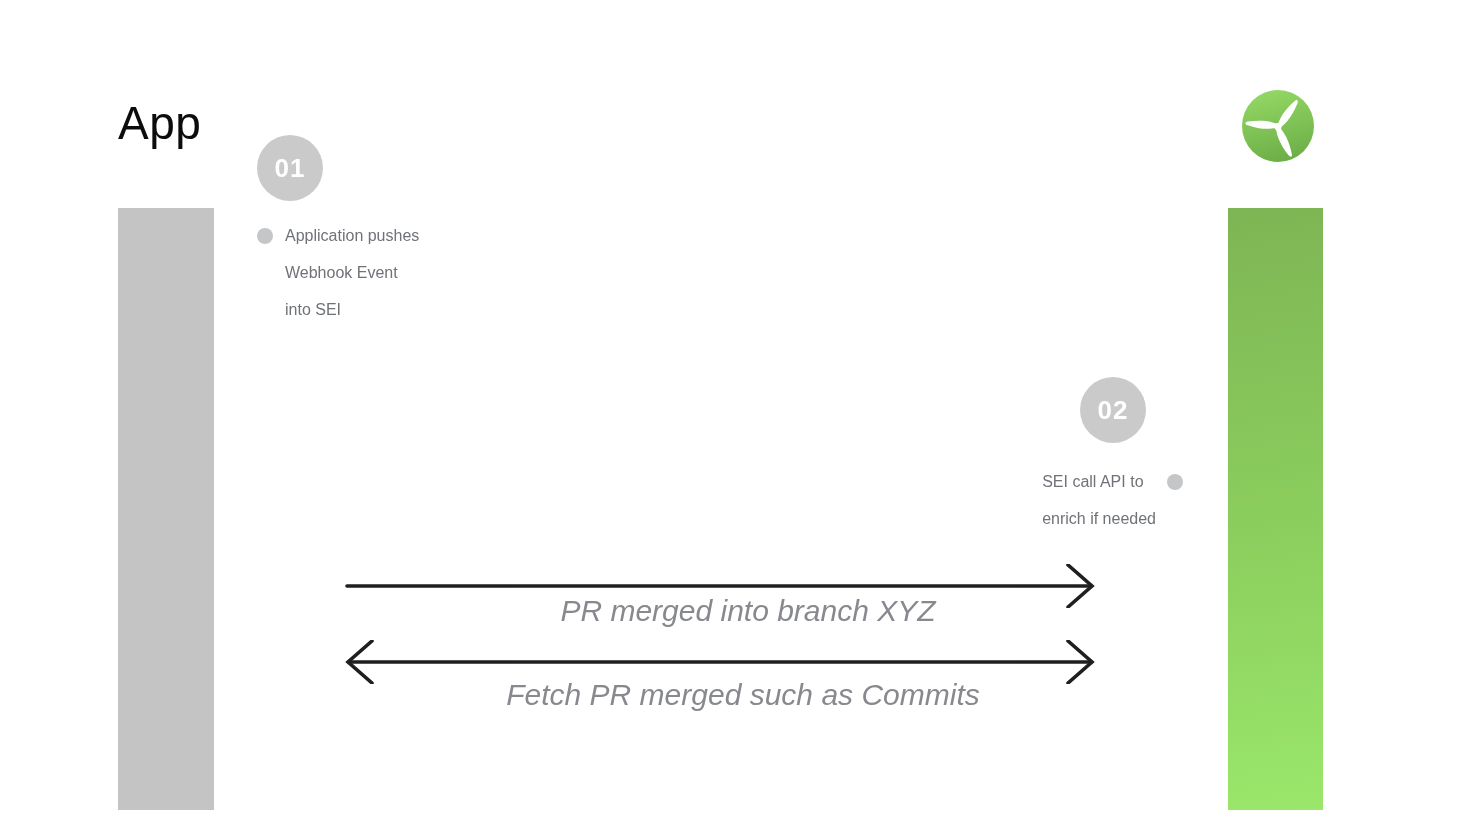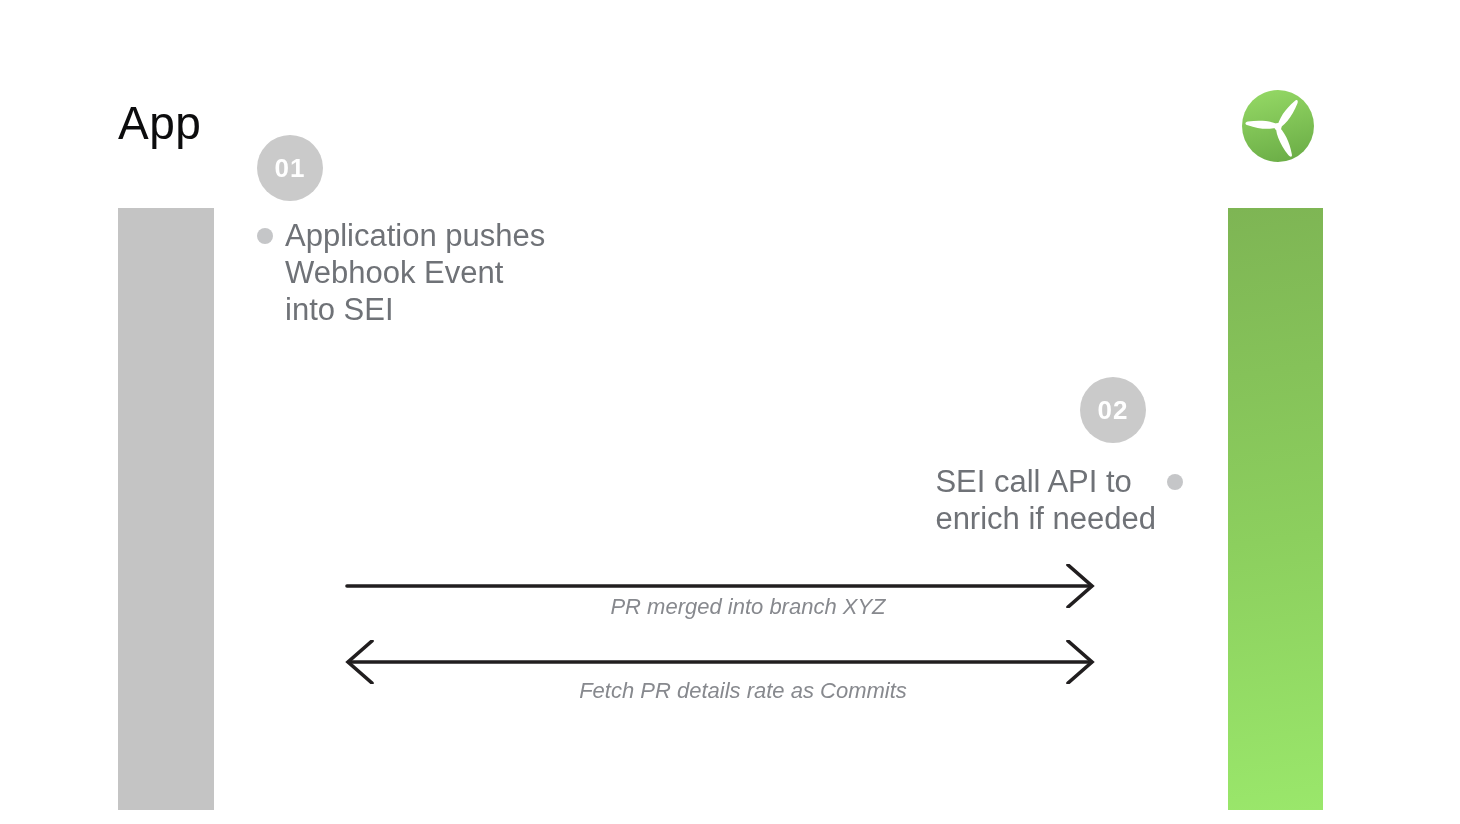--- a/index.html
+++ b/index.html
@@ -79,41 +79,41 @@
   .bullet-item + .bullet-item { margin-top: 40px; }
   .bullet-item:nth-child(3) { margin-top: 17px; }
   .dot {
     width: 16px; height: 16px;
     border-radius: 50%;
     background: var(--bullet-dot);
     flex: 0 0 auto;
     margin-top: 11px;
   }
   .bullet-text, .step2-text {
-    font-size: 31px;
+    font-size: 16px;
     line-height: 37px;
     color: var(--body-text);
     white-space: pre-line;
   }
   .step2-row {
     position: absolute;
     top: 463px; right: 277px;
     display: flex;
     align-items: flex-start;
     gap: 11px;
   }
   .step2-text { text-align: left; }
   .arrow-svg { position: absolute; left: 340px; width: 760px; height: 44px; }
   .arrow-forward { top: 564px; }
   .arrow-bidirectional { top: 640px; }
   .arrow-label {
     position: absolute;
     width: 600px;
     text-align: center;
-    font-size: 22px;
+    font-size: 30px;
     font-style: italic;
     color: var(--arrow-label);
   }
   .label-forward { left: 448px; top: 594px; }
   .label-bidirectional { left: 443px; top: 678px; }
 </style>
 </head>
 <body>
 
 <div class="title">App</div>
@@ -174,13 +174,13 @@
 </svg>
 <div class="arrow-label label-forward">PR merged into branch XYZ</div>
 
 <svg class="arrow-svg arrow-bidirectional" viewBox="0 0 760 44">
   <g style="stroke: var(--arrow-stroke)" stroke-width="3.6" fill="none" stroke-linecap="round" stroke-linejoin="miter">
     <line x1="9" y1="22" x2="751" y2="22"></line>
     <polyline points="728,1 752,22 728,43"></polyline>
     <polyline points="32,1 8,22 32,43"></polyline>
   </g>
 </svg>
-<div class="arrow-label label-bidirectional">Fetch PR details rate as Commits</div>
+<div class="arrow-label label-bidirectional">Fetch PR merged such as Commits</div>
 
 </body></html>

